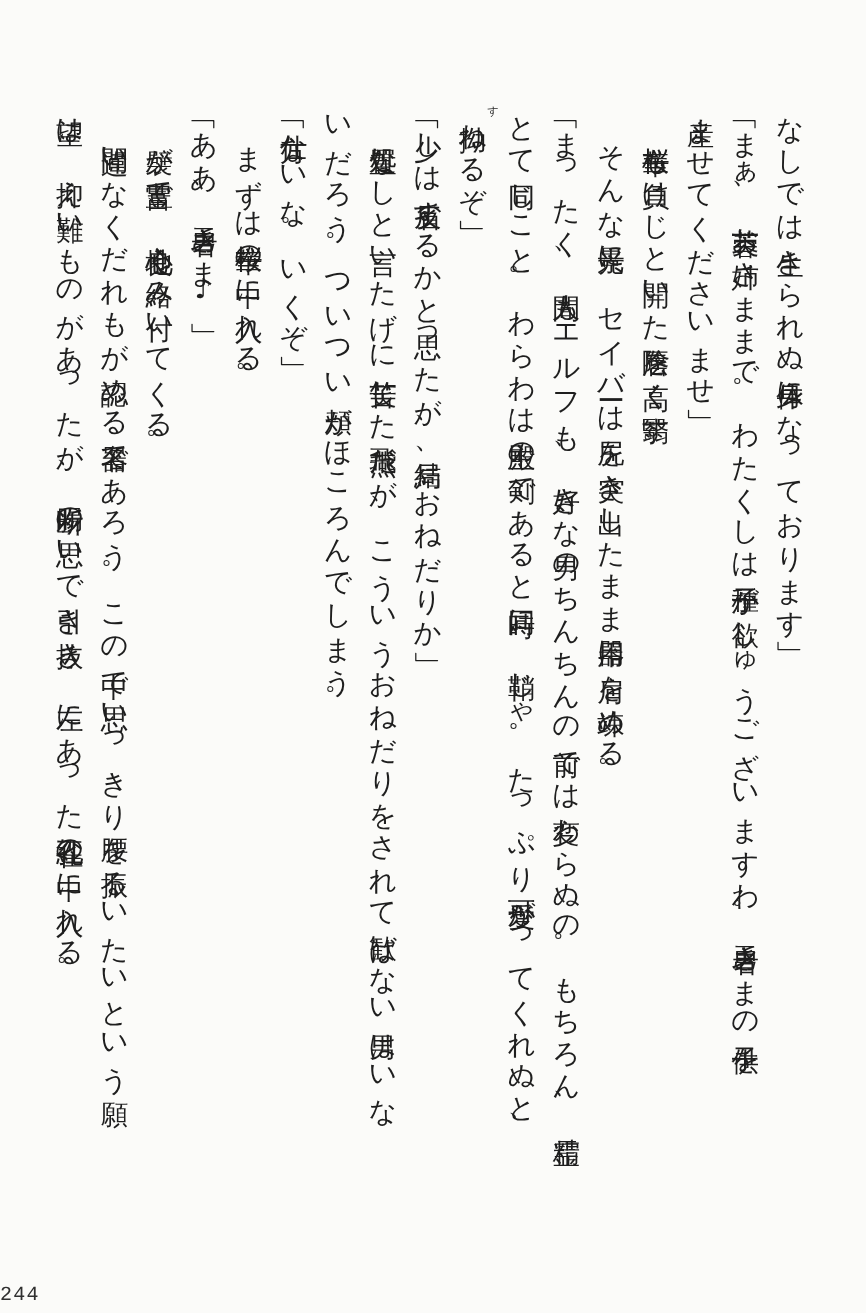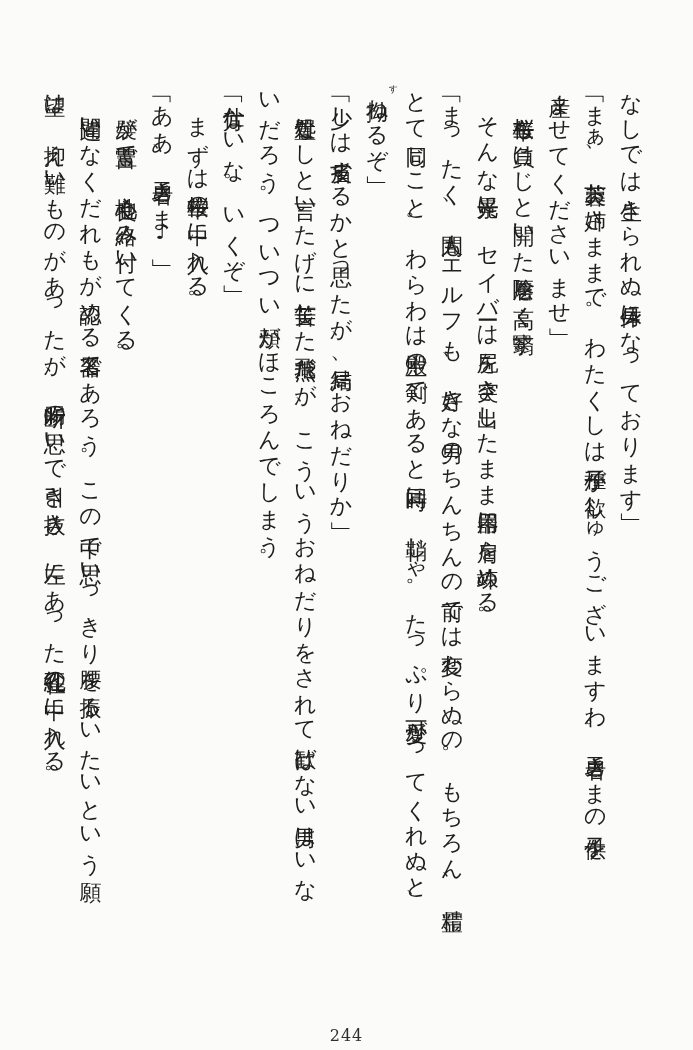--- a/index.html
+++ b/index.html
@@ -42,24 +42,25 @@
     ruby rt {
       font-size: 9px;
       letter-spacing: 0;
       color: #2a2a2a;
     }
     .page-number {
       position: absolute;
       bottom: 5px;
       left: 0;
       width: 100%;
-      text-align: center;
+      text-align: left;
       font-size: 16px;
       letter-spacing: 1px;
       color: #303030;
+      font-family: Liberation Mono, monospace;
     }
   </style>
 </head>
 <body>
 
 <div class="book-page">
 
   <div class="text-block">
     <div class="line">なしでは生きられぬ身体になっております」</div>
     <div class="line indent-half">「まぁ、芙蓉お姉さままで。わたくしは子種が欲しゅうございますわ。勇者さまの子供を</div>

